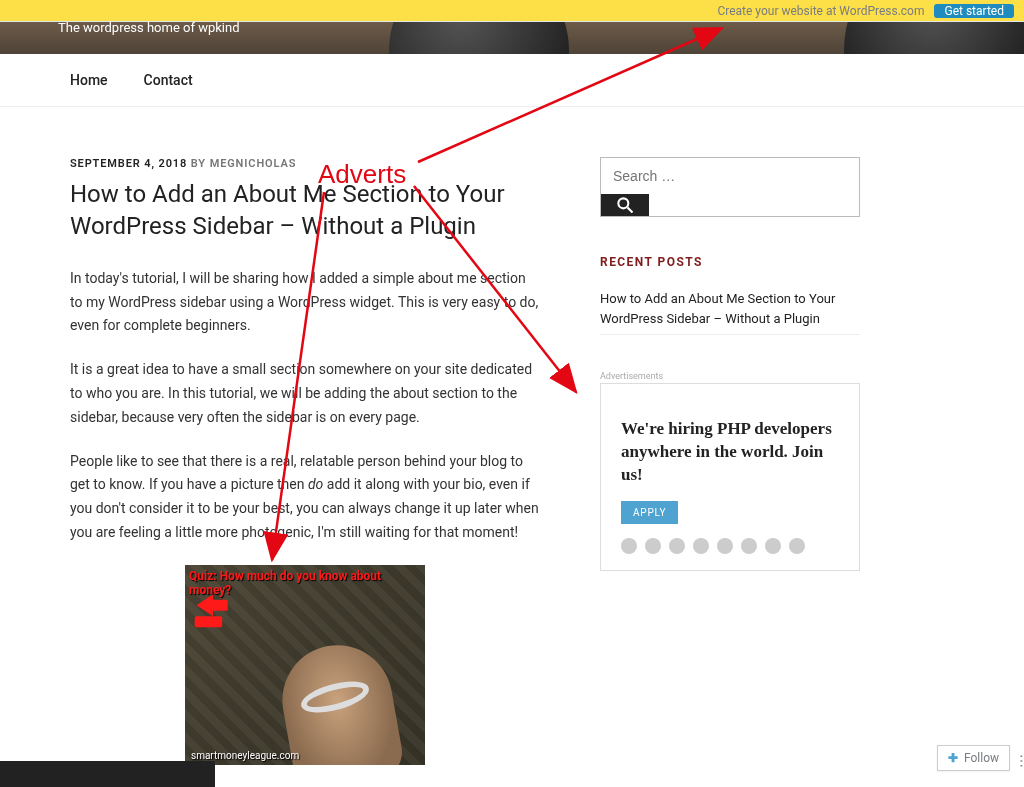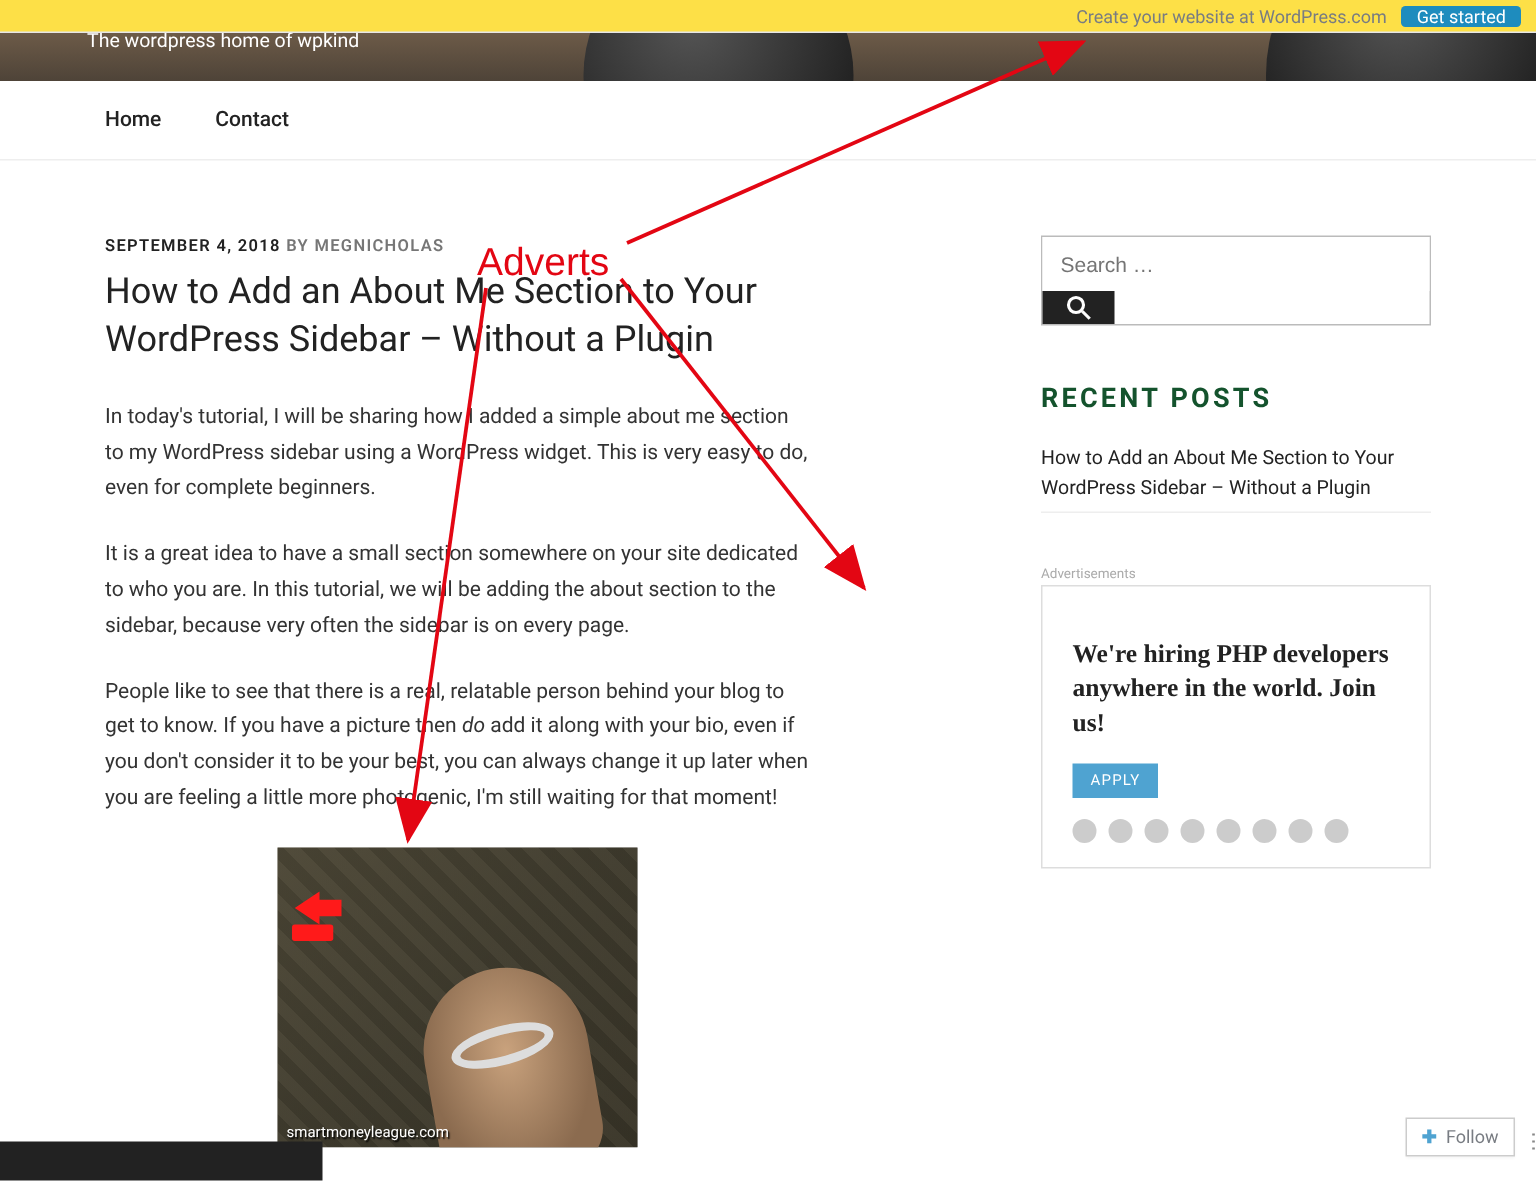--- a/index.html
+++ b/index.html
@@ -7,41 +7,41 @@
   .topbar{position:absolute;top:0;left:0;right:0;height:22px;background:#fde047;border-bottom:1px solid #e6e6e6;display:flex;justify-content:flex-end;align-items:center;padding:0 10px;font-size:12px;z-index:10;}
   .topbar .promo{color:#787c82;margin-right:10px;}
   .topbar .getstarted{background:#1e8cbe;color:#fff;padding:0 10px;border-radius:3px;font-size:12px;cursor:pointer;}
   .hero{height:54px;background:linear-gradient(to bottom,#a08566 0%,#6d5b48 40%,#4e4338 100%);position:relative;overflow:hidden;}
   .hero::before{content:"";position:absolute;left:38%;top:-40px;width:180px;height:180px;border-radius:50%;background:radial-gradient(circle at 40% 30%,#555 0%,#222 70%);}
   .hero::after{content:"";position:absolute;right:-40px;top:-60px;width:220px;height:220px;border-radius:50%;background:radial-gradient(circle at 40% 30%,#555 0%,#111 70%);}
   .tagline{position:absolute;top:20px;left:58px;color:#fff;font-size:13px;z-index:2;}
   .nav{border-bottom:1px solid #eee;}
   .nav-inner{max-width:1000px;margin:0 auto;padding:0 58px;}
   .nav a{display:inline-block;padding:18px 0;margin-right:32px;color:#222;text-decoration:none;font-size:14px;font-weight:500;}
-  .main{max-width:1000px;margin:0 auto;padding:50px 58px 0 58px;display:flex;gap:60px;justify-content:space-between;}
+  .main{max-width:1000px;margin:0 auto;padding:50px 58px 0 58px;display:flex;gap:60px;}
   .article{flex:1;max-width:470px;}
   .meta{font-size:11px;letter-spacing:.08em;color:#767676;font-weight:600;}
   .meta .date{color:#222;}
   h1.title{font-size:24px;font-weight:400;color:#222;margin:8px 0 24px;line-height:1.35;}
   .article p{font-size:14px;line-height:1.7;color:#333;margin:0 0 20px;}
   .bold{font-weight:400;}
   .italic{font-style:italic;margin-top:33px;}
   .ad-img{width:240px;height:200px;margin:10px auto 0;background:linear-gradient(135deg,#5a5442 0%,#3d3a2f 50%,#2b2820 100%);position:relative;overflow:hidden;display:block;}
   .ad-img .quiz{position:absolute;top:4px;left:4px;right:4px;color:#ff1a1a;font-weight:700;font-size:12px;text-shadow:1px 1px 1px #000;}
   .ad-img .hand{position:absolute;left:6px;top:22px;width:44px;height:44px;}
   .ad-img .credit{position:absolute;bottom:4px;left:6px;color:#fff;font-size:10px;text-shadow:1px 1px 1px #000;}
   .ad-img .stacks{position:absolute;inset:0;background:
     repeating-linear-gradient(45deg,#4b4636 0 8px,#3a3628 8px 16px);opacity:.6;}
   .ad-img .arm{position:absolute;right:30px;bottom:-20px;width:110px;height:140px;background:radial-gradient(ellipse at 50% 40%,#c9a27d 0%,#8b6b4f 70%);border-radius:60px 60px 30px 30px;transform:rotate(-10deg);}
   .ad-img .brace{position:absolute;right:55px;bottom:55px;width:70px;height:26px;border-radius:50%;border:6px solid #ddd;transform:rotate(-15deg);}
   .sidebar{width:260px;flex-shrink:0;}
   .searchbox{display:flex;border:1px solid #bbb;flex-direction:column;}
   .searchbox input{flex:1;border:none;padding:10px 12px;font-size:14px;outline:none;}
   .searchbox button{width:48px;background:#222;border:none;color:#fff;cursor:pointer;display:flex;align-items:center;justify-content:center;}
-  .side-h{font-size:18px;letter-spacing:.12em;font-weight:700;color:#14532d;margin:38px 0 14px;}
+  .side-h{font-size:12px;letter-spacing:.12em;font-weight:700;color:#7f1d1d;margin:38px 0 14px;}
   .recent a{display:block;font-size:13px;color:#222;text-decoration:none;line-height:1.5;padding:6px 0;border-bottom:1px solid #eee;}
   .ad-box-wrap{margin-top:36px;}
   .ad-label{font-size:9px;color:#aaa;}
   .ad-box{border:1px solid #ddd;padding:20px 20px 16px;margin-top:2px;}
   .automattic{font-family:Helvetica,Arial,sans-serif;font-size:14px;letter-spacing:.22em;color:#2b2b2b;font-weight:500;}
   .automattic .dot{display:inline-block;width:10px;height:10px;background:#2b2b2b;border-radius:50%;vertical-align:-1px;margin:0 -1px;}
   .ad-box h3{font-size:17px;font-weight:700;line-height:1.35;margin:14px 0 14px;font-family:Georgia,serif;}
   .apply{display:inline-block;background:#4fa3d1;color:#fff;font-size:10px;letter-spacing:.08em;padding:6px 12px;cursor:pointer;}
   .logos{margin-top:14px;display:flex;gap:8px;}
   .logos span{width:16px;height:16px;border-radius:50%;background:#ccc;display:inline-block;}
@@ -86,20 +86,21 @@
     </p>
     <p>It is a great idea to have a small section somewhere on your site dedicated to who you are. In this tutorial, we will be adding the about section to the sidebar, because very often the sidebar is on every page.</p>
     <p>
       <span>People like to see that there is a real, relatable person behind your blog to get to know. If you have a picture then </span><span class="italic">do</span><span> add it along with your bio, even if you don't consider it to be your best, you can always change it up later when you are feeling a little more photogenic, I'm still waiting for that moment!</span>
     </p>
 
     <a class="ad-img" href="#">
       <div class="stacks"></div>
       <div class="arm"></div>
       <div class="brace"></div>
+      <div class="quiz">Quiz: How much do you know about money?</div>
       <svg class="hand" viewBox="0 0 48 48">
         <path fill="#ff1a1a" d="M6 20 L24 8 L24 14 L40 14 L40 26 L24 26 L24 32 Z"></path>
         <rect fill="#ff1a1a" x="4" y="32" width="30" height="12" rx="2"></rect>
       </svg>
       <div class="credit">smartmoneyleague.com</div>
     </a>
   </article>
 
   <aside class="sidebar">
     <div class="searchbox">

